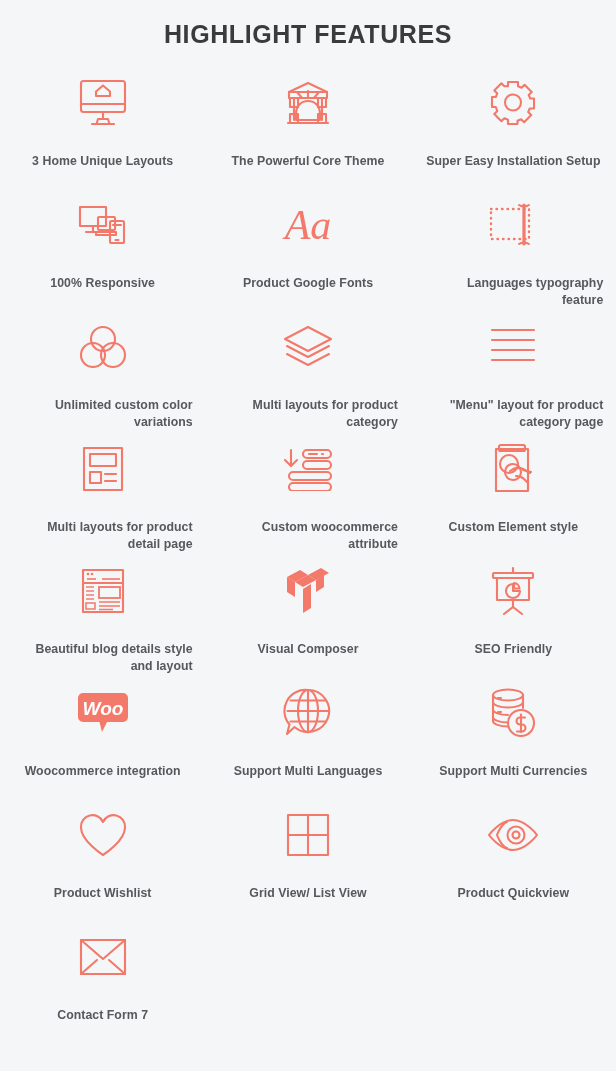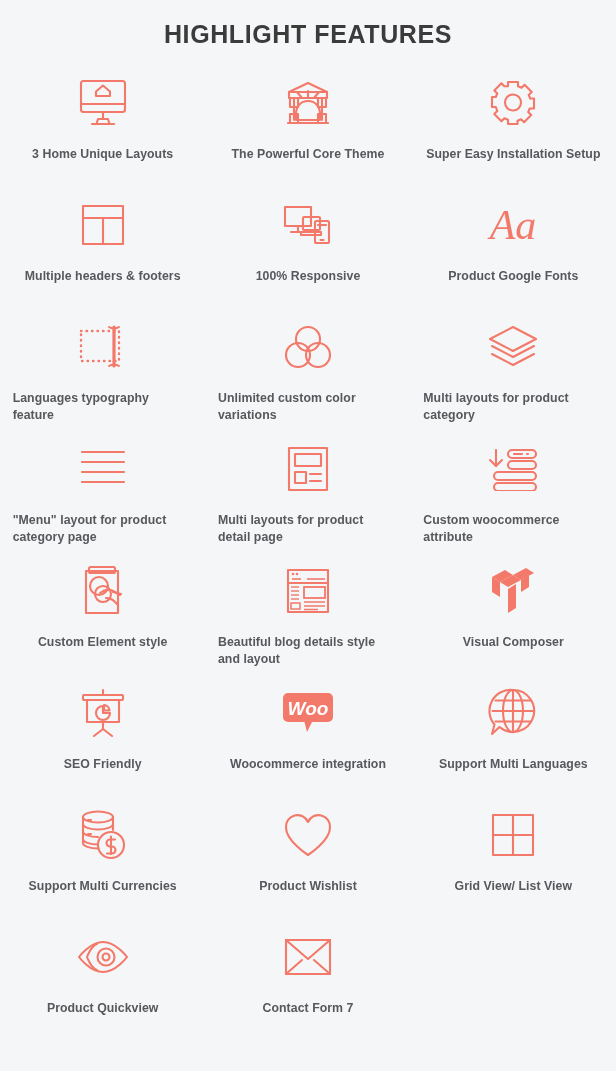--- a/index.html
+++ b/index.html
@@ -39,22 +39,22 @@
     padding: 0 10px;
   }
   .icon-wrap {
     height: 62px;
     display: flex;
     align-items: center;
     justify-content: flex-end;
   }
   .icon-wrap svg { display: block; }
   .cell-label {
-    margin-top: 12px;
-    text-align: left;
+    margin-top: 19px;
+    text-align: right;
     color: #56585c;
     font-size: 12.3px;
     font-weight: bold;
     line-height: 16.5px;
     letter-spacing: 0.05px;
     max-width: 180px;
   }
 </style>
 </head>
 <body>
@@ -97,30 +97,20 @@
         <div class="cell-label">The Powerful Core Theme</div>
       </div>
       <div class="cell">
         <div class="icon-wrap">
           <svg width="48" height="48" viewBox="0 0 48 48">
         <path d="M19 3h10v4.3l3.6 1.5 3-3 7.1 7.1-3 3 1.5 3.6H45v10h-4.3l-1.5 3.6 3 3-7.1 7.1-3-3-3.6 1.5V45H19v-4.3l-3.6-1.5-3 3-7.1-7.1 3-3L6.8 28H3V18h3.8l1.5-3.6-3-3 7.1-7.1 3 3L19 7.3z" fill="none" stroke="#f3796a" stroke-width="2.1" stroke-linecap="round" stroke-linejoin="round"></path>
         <circle cx="24" cy="23.5" r="8" fill="none" stroke="#f3796a" stroke-width="2.1" stroke-linecap="round" stroke-linejoin="round"></circle>
       </svg>
         </div>
         <div class="cell-label">Super Easy Installation Setup</div>
-      </div>
-      <div class="cell">
-        <div class="icon-wrap">
-          <svg width="48" height="48" viewBox="0 0 48 48">
-        <rect x="4" y="5" width="40" height="38" fill="none" stroke="#f3796a" stroke-width="2.1" stroke-linecap="round" stroke-linejoin="round"></rect>
-        <line x1="4" y1="17" x2="44" y2="17" fill="none" stroke="#f3796a" stroke-width="2.1" stroke-linecap="round" stroke-linejoin="round"></line>
-        <line x1="24" y1="17" x2="24" y2="43" fill="none" stroke="#f3796a" stroke-width="2.1" stroke-linecap="round" stroke-linejoin="round"></line>
-      </svg>
-        </div>
-        <div class="cell-label">Multiple headers &amp; footers</div>
       </div>
       <div class="cell">
         <div class="icon-wrap">
           <svg width="52" height="48" viewBox="0 0 52 48">
         <rect x="3" y="6" width="26" height="19" fill="none" stroke="#f3796a" stroke-width="2.1" stroke-linecap="round" stroke-linejoin="round"></rect>
         <path d="M9 31h14" fill="none" stroke="#f3796a" stroke-width="2.1" stroke-linecap="round" stroke-linejoin="round"></path>
         <line x1="16" y1="25" x2="16" y2="31" fill="none" stroke="#f3796a" stroke-width="2.1" stroke-linecap="round" stroke-linejoin="round"></line>
         <rect x="21" y="16" width="17" height="13" rx="1" fill="none" stroke="#f3796a" stroke-width="2.1" stroke-linecap="round" stroke-linejoin="round"></rect>
         <rect x="19" y="31" width="20" height="3" fill="none" stroke="#f3796a" stroke-width="2.1" stroke-linecap="round" stroke-linejoin="round"></rect>
         <rect x="33" y="20" width="14" height="22" rx="1.5" fill="none" stroke="#f3796a" stroke-width="2.1" stroke-linecap="round" stroke-linejoin="round"></rect>

